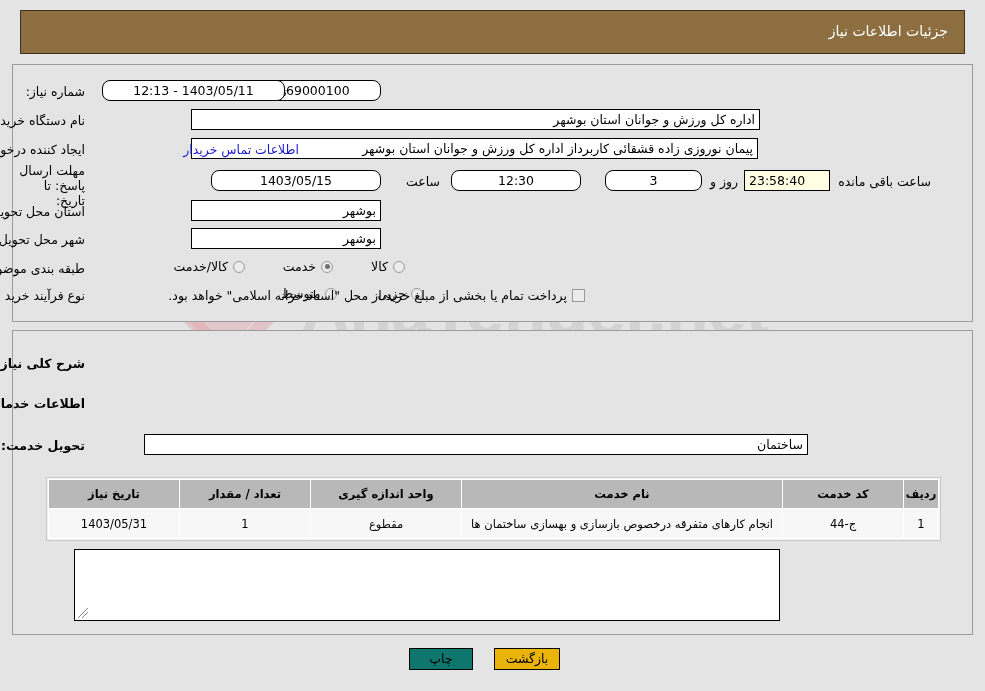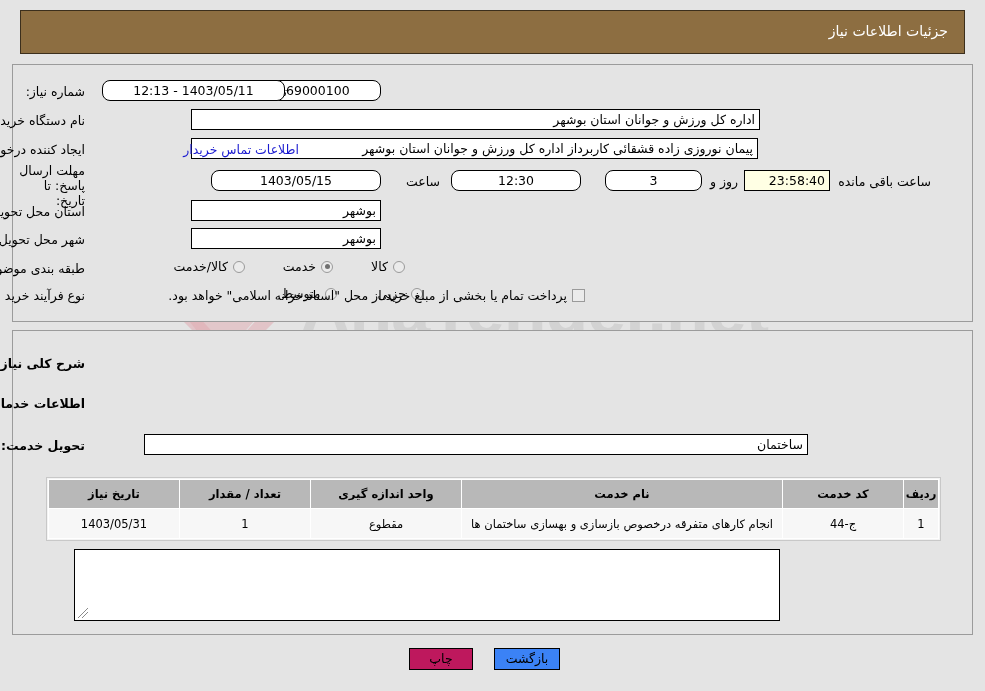--- a/index.html
+++ b/index.html
@@ -115,21 +115,21 @@
     padding: 1px 4px;
     height: 21px;
     line-height: 18px;
     white-space: nowrap;
     overflow: hidden;
     z-index: 12;
     font-family: "DejaVu Sans", sans-serif;
   }
   .txtbox.center { text-align: center; border-radius: 8px; }
   .txtbox.right  { text-align: right; }
-  .txtbox.yellow { background: #ffffe4; text-align: right; }
+  .txtbox.yellow { background: #ffffe4; text-align: left; }
   .plain {
     position: absolute;
     font-size: 12.5px;
     color: #000;
     white-space: nowrap;
     z-index: 12;
     font-family: "DejaVu Sans", sans-serif;
   }
   .link {
     position: absolute;
@@ -285,22 +285,22 @@
     box-sizing: border-box;
     border: 1px solid #000;
     font-size: 12.5px;
     text-align: center;
     height: 22px;
     line-height: 20px;
     cursor: pointer;
     z-index: 12;
     font-family: "DejaVu Sans", sans-serif;
   }
-  .btn-print { background: #be185d; }
-  .btn-back  { background: #3b82f6; }
+  .btn-print { background: #0f766e; }
+  .btn-back  { background: #eab308; }
 </style>
 </head>
 <body>
 
 <div id="page">
 
   <div class="watermark">
     <div class="wm-shield"></div>
     <div class="wm-shield-inner"></div>
     <svg class="wm-arrow" viewBox="0 0 84 112">

